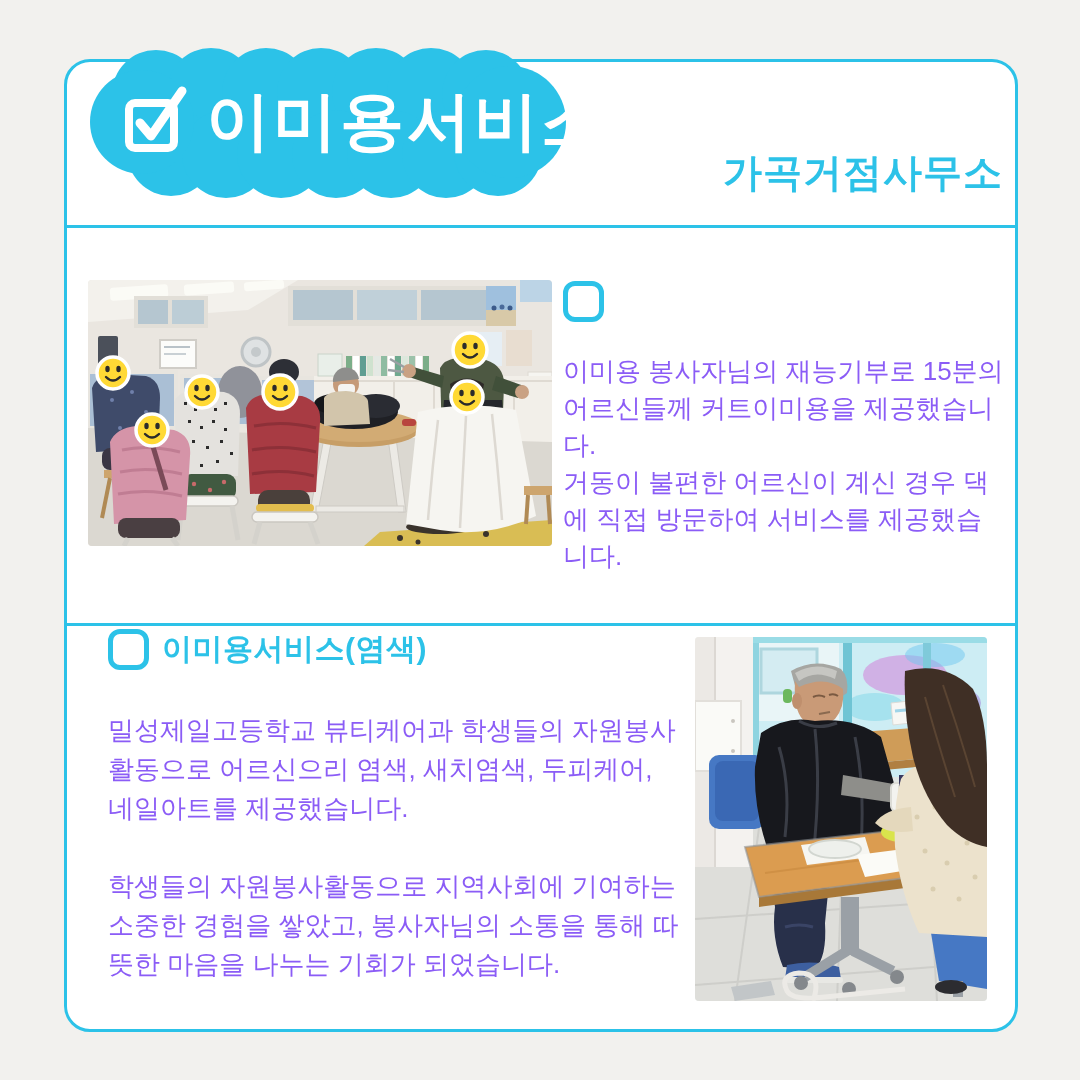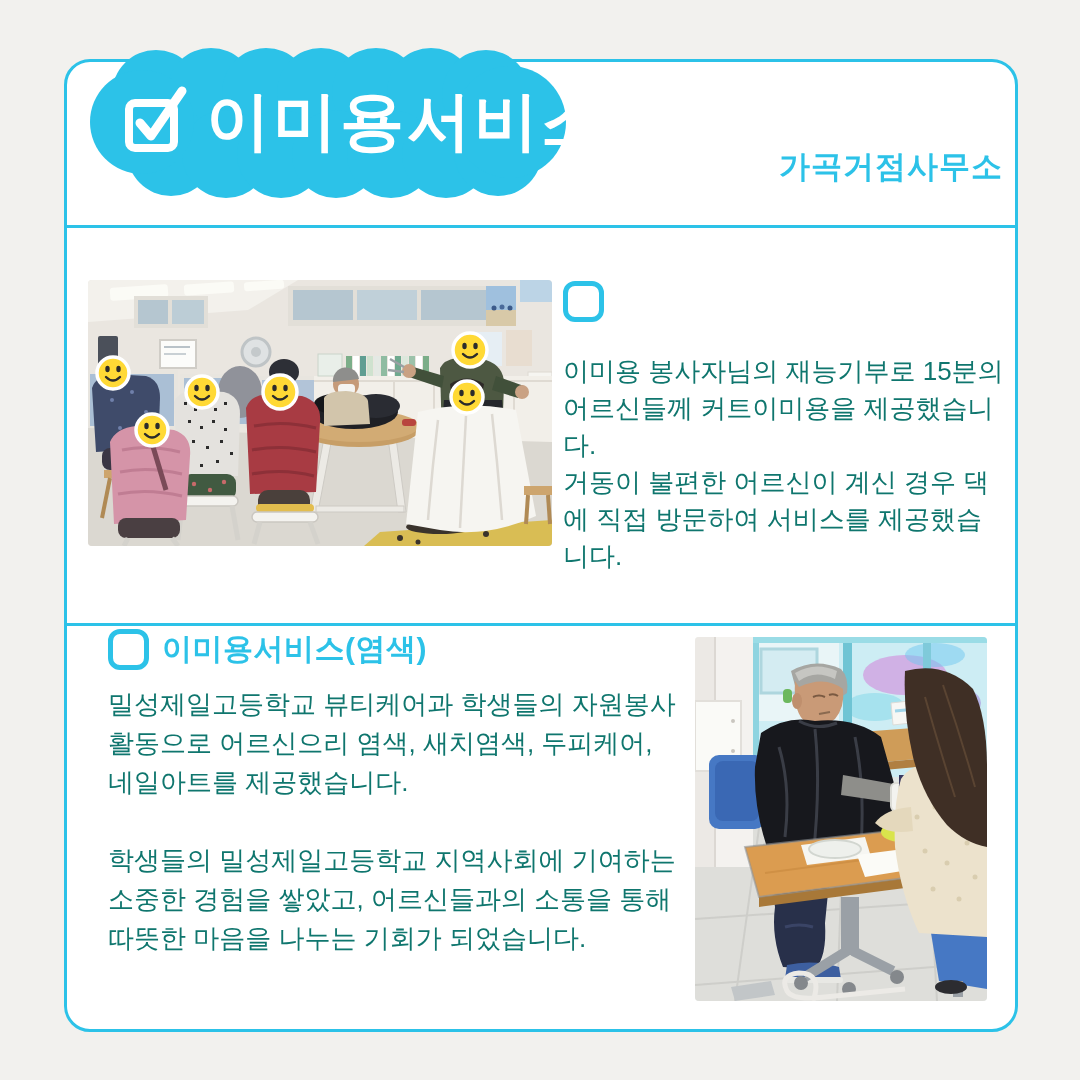--- a/index.html
+++ b/index.html
@@ -10,34 +10,34 @@
   .divider{position:absolute;left:0;right:0;height:3px;background:#2cc2e8;}
   .divider-1{top:163px;}
   .divider-2{top:561px;}
 
   
   .header-blob{position:absolute;left:86px;top:40px;width:482px;height:162px;}
   .header-inner{position:absolute;left:0;top:0;width:482px;height:162px;display:flex;
                 align-items:center;padding-left:38px;box-sizing:border-box;gap:18px;}
   .header-check{flex:0 0 auto;margin-top:-8px;}
   .header-title{color:#ffffff;font-size:64px;font-weight:800;letter-spacing:3px;white-space:nowrap;}
-  .office-label{position:absolute;right:77px;top:146px;color:#2cc2e8;font-size:31px;
+  .office-label{position:absolute;right:77px;top:146px;color:#2cc2e8;font-size:39px;
                 font-weight:800;letter-spacing:1px;}
 
   
   .section{position:absolute;}
   .section-cut{left:563px;top:281px;width:444px;}
   .section-dye{left:108px;top:629px;width:572px;}
   .section-heading{display:flex;align-items:center;gap:13px;}
   .checkbox{width:41px;height:41px;box-sizing:border-box;border:5px solid #2cc2e8;
             border-radius:12px;background:#ffffff;flex:0 0 auto;}
   .heading-text{color:#2cc2e8;font-size:30px;font-weight:800;letter-spacing:0.5px;}
-  .body-text{color:#0f766e;font-size:26px;white-space:pre-line;}
+  .body-text{color:#8b5cf6;font-size:26px;white-space:pre-line;}
   .section-cut .body-text{margin-top:31px;line-height:37px;}
-  .section-dye .body-first{margin-top:15px;line-height:39px;}
+  .section-dye .body-first{margin-top:41px;line-height:39px;}
   .section-dye .body-second{margin-top:39px;line-height:39px;}
 
   
   .photo{position:absolute;border-radius:4px;display:block;}
   .photo-cut{left:88px;top:280px;}
   .photo-dye{left:695px;top:637px;}
 </style>
 </head>
 <body>
 
@@ -315,21 +315,21 @@
     <div class="body-text">이미용 봉사자님의 재능기부로 15분의 어르신들께 커트이미용을 제공했습니다.
 거동이 불편한 어르신이 계신 경우 댁에 직접 방문하여 서비스를 제공했습니다.</div>
   </div>
 
   <div class="section section-dye">
     <div class="section-heading">
       <span class="checkbox"></span>
       <span class="heading-text">이미용서비스(염색)</span>
     </div>
     <div class="body-text body-first">밀성제일고등학교 뷰티케어과 학생들의 자원봉사활동으로 어르신으리 염색, 새치염색, 두피케어, 네일아트를 제공했습니다.</div>
-    <div class="body-text body-second">학생들의 밀성제일고등학교 지역사회에 기여하는 소중한 경험을 쌓았고, 어르신들과의 소통을 통해 따뜻한 마음을 나누는 기회가 되었습니다.</div>
+    <div class="body-text body-second">학생들의 자원봉사활동으로 지역사회에 기여하는 소중한 경험을 쌓았고, 봉사자님의 소통을 통해 따뜻한 마음을 나누는 기회가 되었습니다.</div>
   </div>
 
   <svg class="photo photo-dye" width="292" height="364" viewBox="0 0 292 364">
     <rect width="292" height="364" fill="#eff1f0"></rect>
 
     <g>
       <rect x="56" y="0" width="236" height="148" fill="#cdedf4"></rect>
       <rect x="60" y="6" width="84" height="78" fill="#e9f5f7"></rect>
       <rect x="66" y="12" width="56" height="44" fill="#d4ecf2" stroke="#aed6de" stroke-width="3"></rect>
       <ellipse cx="210" cy="38" rx="42" ry="20" fill="#d47fd8" opacity="0.55"></ellipse>

